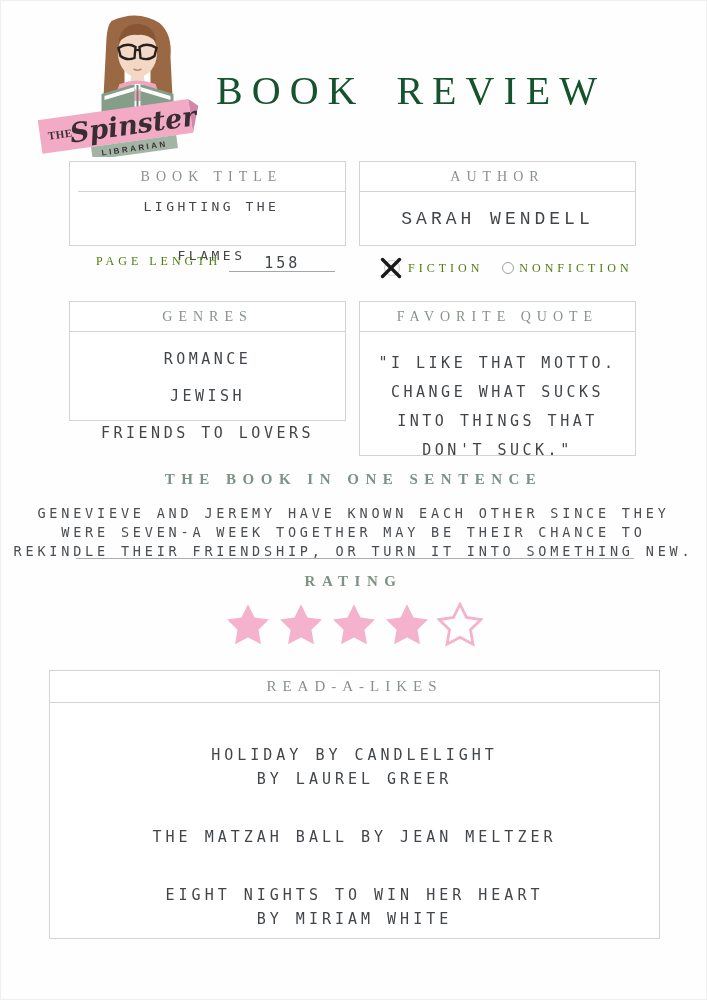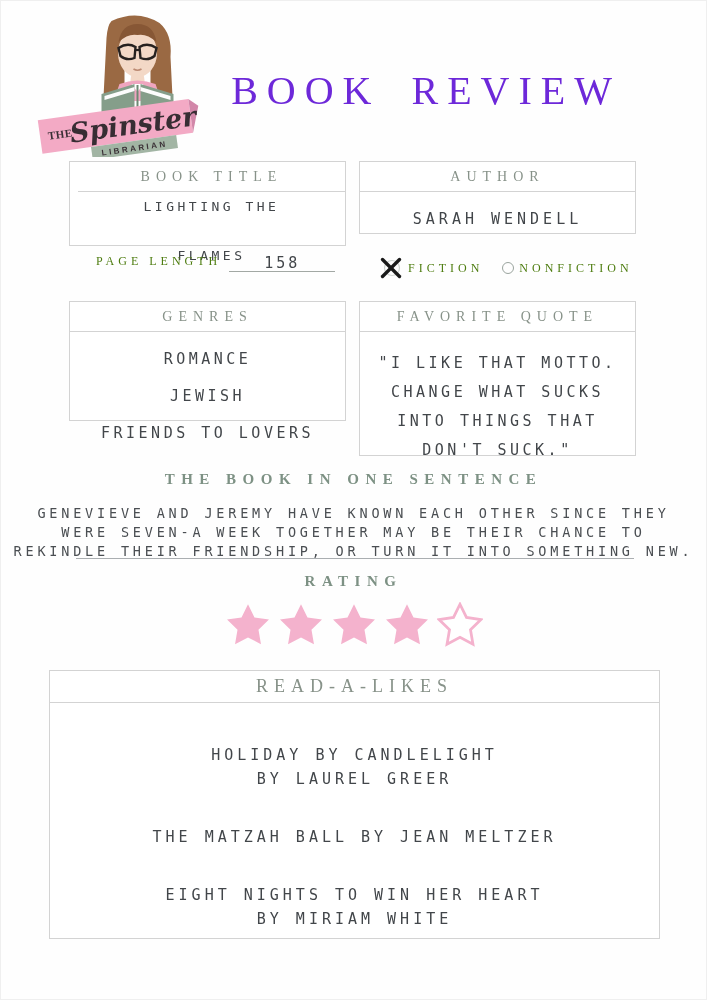--- a/index.html
+++ b/index.html
@@ -5,36 +5,36 @@
   html,body{margin:0;padding:0;background:#fff;}
   .page{
     position:relative;width:707px;height:1000px;margin:0 auto;
     background:#fefefe;border:1px solid #efefef;box-sizing:border-box;
     font-family:"Liberation Sans",sans-serif;overflow:hidden;
   }
   
   .logo{position:absolute;left:30px;top:6px;width:180px;height:150px;}
   .page-title{
     position:absolute;left:200px;top:66px;width:420px;margin:0;
-    text-align:right;font-family:"Liberation Serif",serif;font-weight:normal;
-    font-size:40px;letter-spacing:9px;word-spacing:12px;color:#6d28d9;
+    text-align:center;font-family:"Liberation Serif",serif;font-weight:normal;
+    font-size:40px;letter-spacing:9px;word-spacing:12px;color:#14532d;
   }
   
   .box{position:absolute;background:#fff;border:1px solid #d3d3d3;box-sizing:border-box;}
   .box-header{
     height:29px;border-bottom:1px solid #d3d3d3;display:flex;align-items:center;justify-content:center;
     font-family:"Liberation Serif",serif;font-size:14px;letter-spacing:6px;color:#879289;
   }
   .box-body{display:flex;flex-direction:column;align-items:center;justify-content:center;text-align:center;}
   .hand{font-family:"DejaVu Sans Mono",monospace;color:#42464a;}
   .b-title{left:68px;top:160px;width:277px;height:85px;padding-left:8px;}
-  .b-author{left:358px;top:160px;width:277px;height:73px;}
+  .b-author{left:358px;top:160px;width:277px;height:85px;}
   .b-title .box-body,.b-author .box-body{height:54px;}
   .title-line{font-size:13px;letter-spacing:3.5px;line-height:25px;margin-top:24px;}
-  .author-value{font-size:15px;letter-spacing:4px;}
+  .author-value{font-size:18px;letter-spacing:4px;font-family:Liberation Mono, monospace;}
   
   .small-label{font-family:"Liberation Serif",serif;font-size:12px;letter-spacing:4px;color:#4d7c0f;}
   .page-length{position:absolute;left:95px;top:252px;display:flex;align-items:flex-end;gap:8px;}
   .pl-label{padding-bottom:3px;}
   .pl-line{width:106px;border-bottom:1.5px solid #a2a8a4;text-align:center;}
   .pl-value{font-size:15px;letter-spacing:3px;position:relative;top:1px;}
   .category{position:absolute;left:378px;top:255px;display:flex;align-items:center;gap:5px;height:24px;}
   .xmark{width:24px;height:24px;display:block;}
   .circle{width:12px;height:12px;border:1.5px solid #9aa49e;border-radius:50%;margin-left:14px;box-sizing:border-box;}
   
@@ -52,21 +52,21 @@
   }
   .sentence-lines{margin-top:16px;}
   .sentence-line{font-size:13.5px;letter-spacing:3.8px;line-height:19px;color:#4a4e52;}
   .sentence-rule{position:absolute;left:75px;right:72px;top:87px;border-top:1.5px solid #aaaeb1;}
   
   .rating{position:absolute;left:0;right:0;top:572px;text-align:center;}
   .stars{margin-top:12px;display:flex;justify-content:center;gap:7px;}
   .star{width:46px;height:45px;display:block;}
   
   .b-readalikes{left:48px;top:669px;width:611px;height:269px;}
-  .b-readalikes .box-header{height:31px;font-size:18px;}
+  .b-readalikes .box-header{height:31px;font-size:15px;}
   .b-readalikes .box-body{padding-top:40px;justify-content:flex-start;}
   .readalike{margin-bottom:34px;}
   .readalike-line{font-size:15px;letter-spacing:4px;line-height:24px;}
 </style>
 </head>
 <body>
 
 <div class="page">
 
   <div class="logo">

